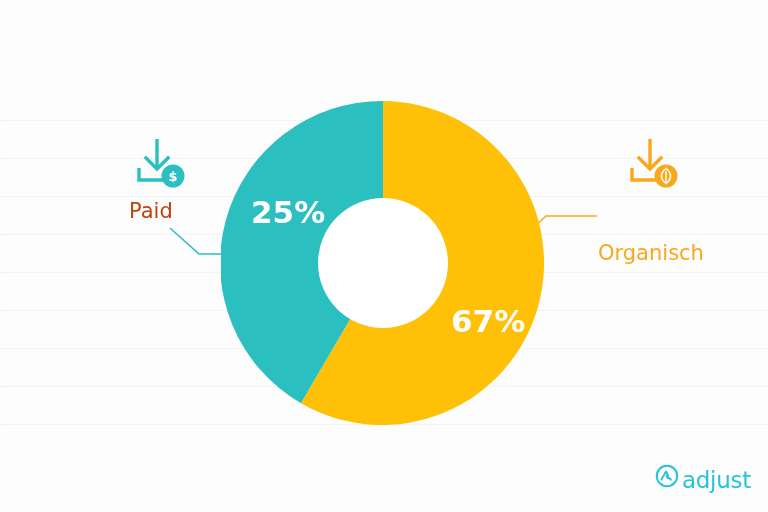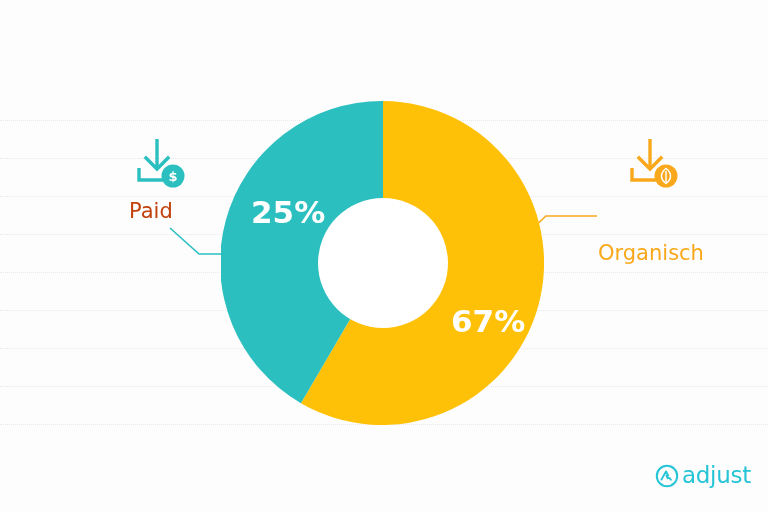--- a/index.html
+++ b/index.html
@@ -122,21 +122,21 @@
     font-size: 8.6px;
     color: #8d8d99;
     letter-spacing: 0.15px;
     white-space: nowrap;
   }
   .logo {
     position: absolute;
     left: 655px;
     top: 464px;
     display: flex;
-    align-items: flex-start;
+    align-items: flex-end;
     gap: 3px;
   }
   .logo-word {
     font-size: 23px;
     color: #25c4d6;
     letter-spacing: -0.3px;
     line-height: 1;
   }
 </style>
 </head>

